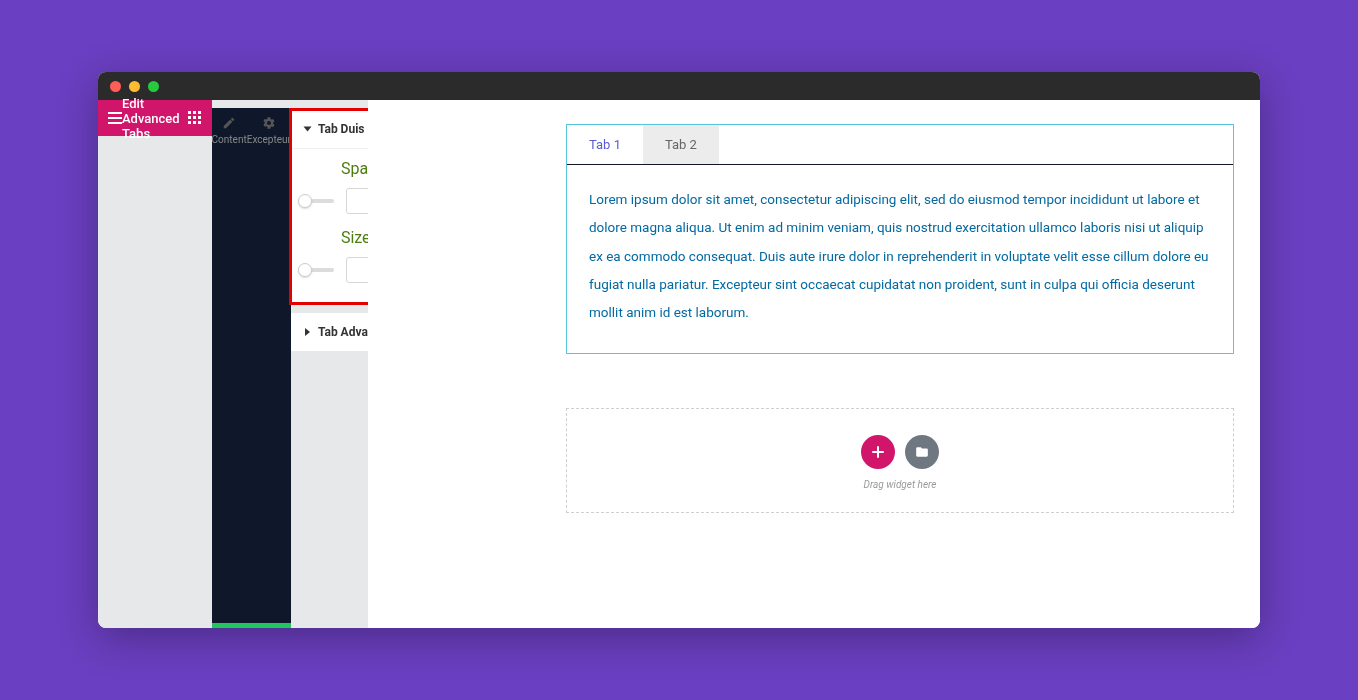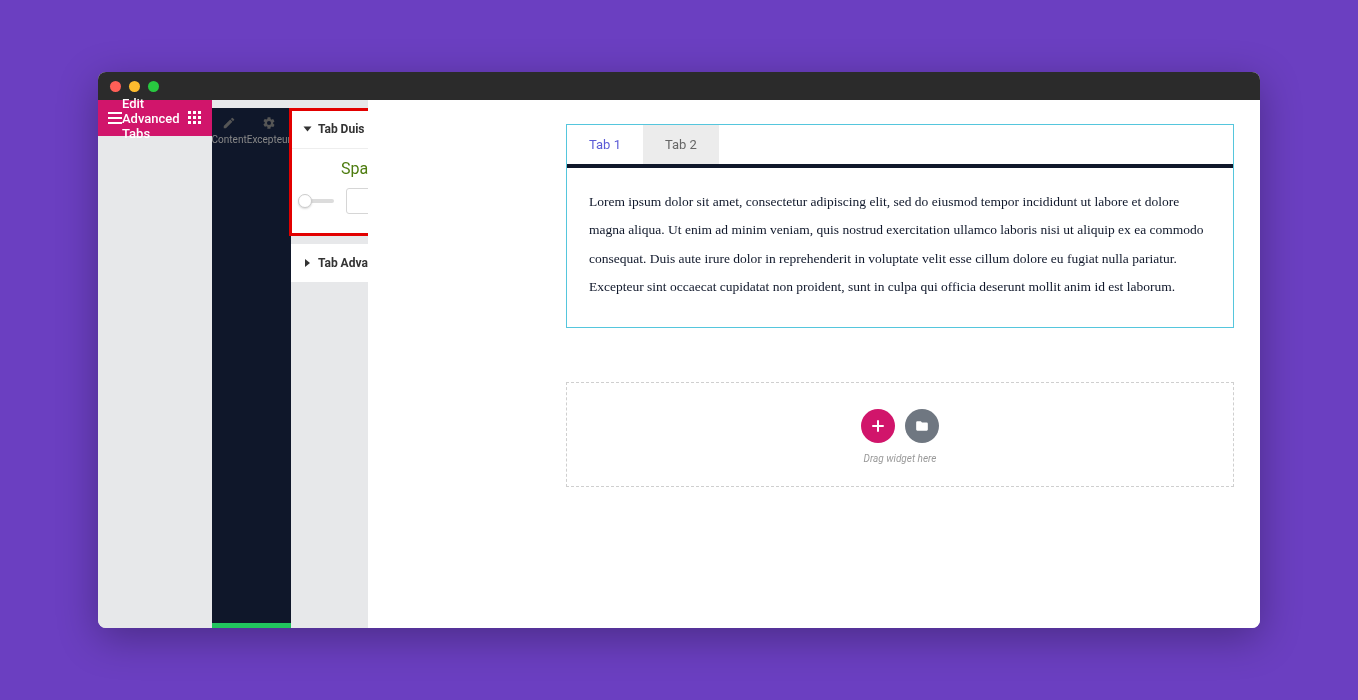--- a/index.html
+++ b/index.html
@@ -193,39 +193,38 @@
   .canvas-inner {
     width: 668px;
   }
 
   .widget-tabs {
     border:1px solid #55c6dd;
     background:#fff;
   }
   .wtab-row {
     display:flex;
-    border-bottom:4px solid #0f172a;
+    border-bottom:1px solid #0f172a;
   }
   .wtab {
     padding: 12px 22px;
     font-size: 13px;
     cursor:pointer;
     background:#ececec;
     color:#666;
   }
   .wtab.active {
     background:#fff;
     color:#5b5bd6;
   }
   .wcontent {
     padding: 20px 22px 26px;
     font-size: 13.5px;
     line-height: 2.1;
-    color:#0f172a;
-    font-family:Liberation Serif, serif;
+    color:#0369a1;
   }
 
   .dropzone {
     margin-top: 54px;
     border:1px dashed #cfcfcf;
     padding: 26px 0 22px;
     text-align:center;
   }
   .drop-btns {
     display:flex;
@@ -317,20 +316,29 @@
           <div class="acc-body">
             <div class="ctrl-row">
               <div class="ctrl-label">Spacing</div>
               <div class="slider-line">
                 <div class="slider-track">
                   <div class="slider-thumb"></div>
                 </div>
                 <input class="num-input" value="" style="">
               </div>
             </div>
+            <div class="ctrl-row">
+              <div class="ctrl-label">Size</div>
+              <div class="slider-line">
+                <div class="slider-track">
+                  <div class="slider-thumb"></div>
+                </div>
+                <input class="num-input" value="" style="">
+              </div>
+            </div>
           </div>
         </div>
 
         <div class="acc-section">
           <div class="acc-head">
             <span class="caret"></span>
             <span>Tab Advanced</span>
           </div>
         </div>
       </div>

